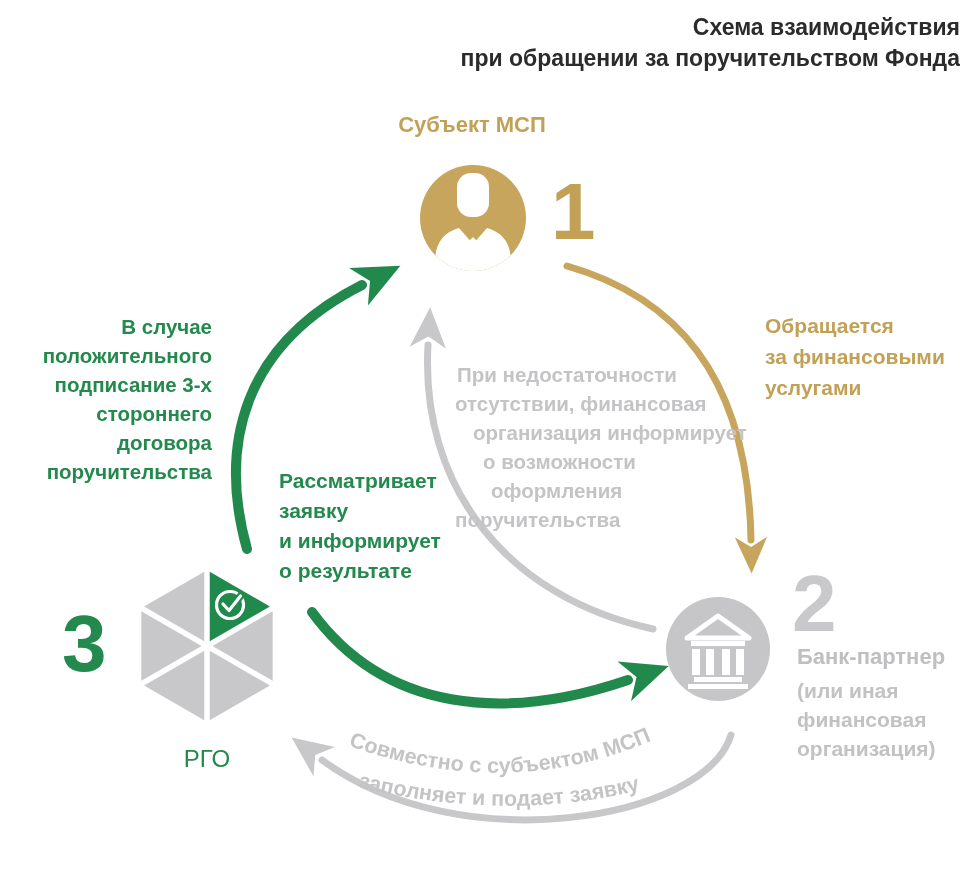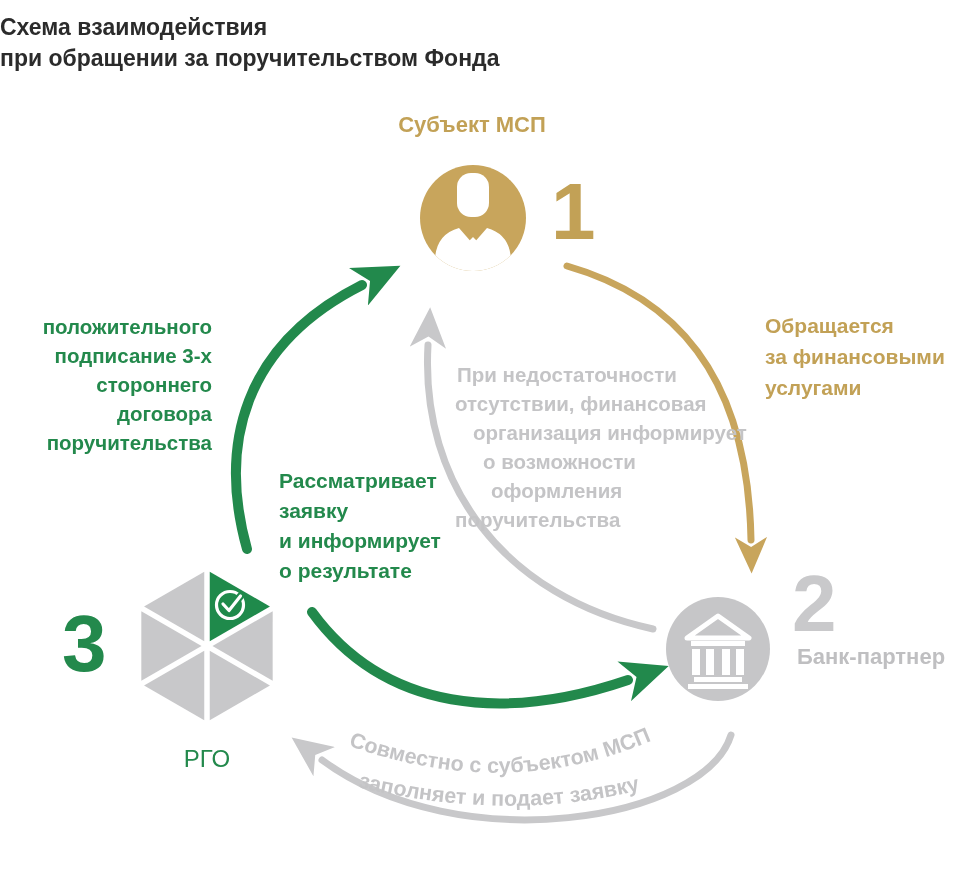--- a/index.html
+++ b/index.html
@@ -2,21 +2,21 @@
 <html><head>
 <meta charset="utf-8">
 <style>
   html,body{margin:0;padding:0;background:#fff;}
   #canvas{
     position:relative;width:960px;height:886px;background:#fff;overflow:hidden;
     font-family:"Liberation Sans","DejaVu Sans",sans-serif;
   }
   .abs{position:absolute;}
   
-  #title{left:0;top:12px;width:960px;text-align:left;
+  #title{left:0;top:12px;width:960px;text-align:right;
     font-size:23px;line-height:31px;font-weight:700;color:#2B2B2B;}
   
   #msp-label{left:342px;top:112px;width:260px;text-align:center;
     font-size:22px;font-weight:700;color:#C2A156;}
   .big-num{font-size:80px;line-height:80px;font-weight:700;}
   #num-1{left:551px;top:172px;color:#C2A156;}
   #num-2{left:792px;top:564px;color:#C9C9CB;}
   #num-3{left:62px;top:604px;color:#23894C;}
   #bank-name{left:797px;top:644px;font-size:22px;font-weight:700;color:#BFBFC1;}
   #bank-sub{left:797px;top:676px;font-size:21px;line-height:29px;font-weight:700;color:#C2C2C4;}
@@ -105,20 +105,25 @@
       <rect x="-26" y="0" width="8" height="26"></rect>
       <rect x="-12" y="0" width="8" height="26"></rect>
       <rect x="4" y="0" width="8" height="26"></rect>
       <rect x="18" y="0" width="8" height="26"></rect>
       <rect x="-24" y="28" width="48" height="5"></rect>
       <rect x="-30" y="35" width="60" height="5"></rect>
     </g>
   </svg>
   <div id="num-2" class="abs big-num">2</div>
   <div id="bank-name" class="abs">Банк-партнер</div>
+  <div id="bank-sub" class="abs">
+    <div>(или иная</div>
+    <div>финансовая</div>
+    <div>организация)</div>
+  </div>
 
   <div id="num-3" class="abs big-num">3</div>
   <svg class="abs" style="left:122px;top:561px" width="170" height="170" viewBox="-85 -85 170 170">
 
     <polygon points="2.74,-4.74 2.74,-74.26 62.93,-39.5" fill="#1F8A4B"></polygon>
     <polygon points="5.47,0 65.66,-34.76 65.66,34.76" fill="#C8C8CA"></polygon>
     <polygon points="2.74,4.74 62.93,39.5 2.74,74.26" fill="#C8C8CA"></polygon>
     <polygon points="-2.74,4.74 -2.74,74.26 -62.93,39.5" fill="#C8C8CA"></polygon>
     <polygon points="-5.47,0 -65.66,34.76 -65.66,-34.76" fill="#C8C8CA"></polygon>
     <polygon points="-2.74,-4.74 -62.93,-39.5 -2.74,-74.26" fill="#C8C8CA"></polygon>
@@ -130,20 +135,21 @@
   </svg>
   <div id="rgo-label" class="abs">РГО</div>
 
   <div id="note-gold" class="abs note">
     <div>Обращается</div>
     <div>за финансовыми</div>
     <div>услугами</div>
   </div>
 
   <div id="note-green-left" class="abs note">
+    <div>В случае</div>
     <div>положительного</div>
     <div>подписание 3-х</div>
     <div>стороннего</div>
     <div>договора</div>
     <div>поручительства</div>
   </div>
 
   <div id="note-green-center" class="abs note">
     <div>Рассматривает</div>
     <div>заявку</div>

